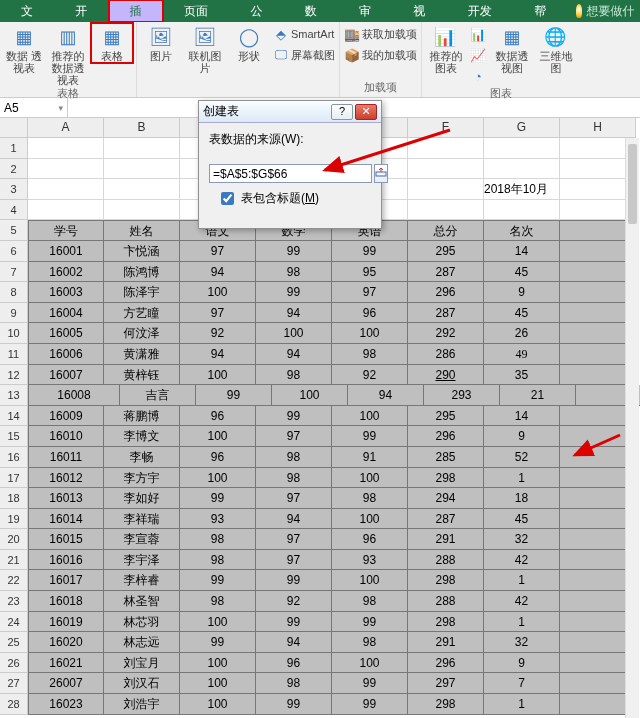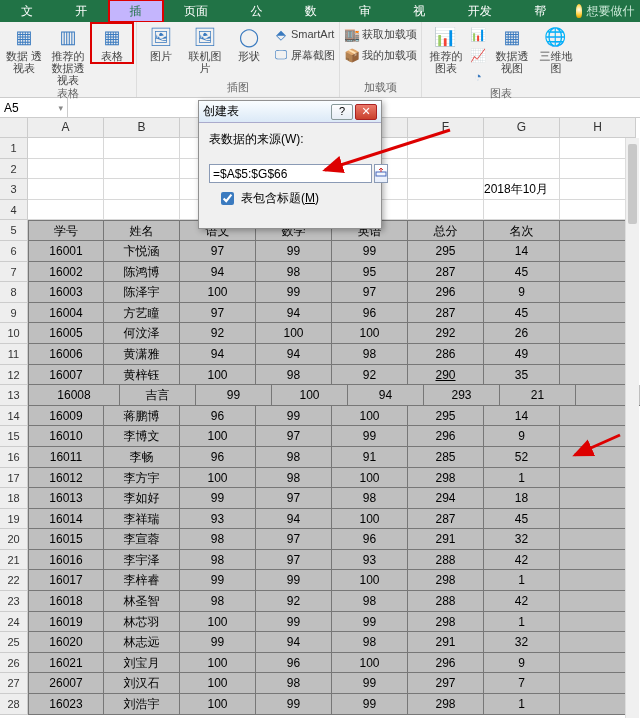--- a/index.html
+++ b/index.html
@@ -331,21 +331,20 @@
         <div class="rbtn small">
           <div class="ricon">⬘</div>
           <div class="rlabel">SmartArt</div>
         </div>
         <div class="rbtn small">
           <div class="ricon">🖵</div>
           <div class="rlabel">屏幕截图</div>
         </div>
       </div>
     </div>
-    <div class="glabel">插图</div>
   </div>
 
   <div class="rgroup">
     <div class="items">
       <div class="addin-list">
         <div class="rbtn small">
           <div class="ricon">🏬</div>
           <div class="rlabel">获取加载项</div>
         </div>
         <div class="rbtn small">
@@ -536,21 +535,21 @@
         <div class="cell" style="width: 76px;">26</div>
         <div class="cell" style="width: 76px;"></div>
       </div>
       <div class="crow data">
         <div class="cell" style="width: 76px;">16006</div>
         <div class="cell" style="width: 76px;">黄潇雅</div>
         <div class="cell" style="width: 76px;">94</div>
         <div class="cell" style="width: 76px;">94</div>
         <div class="cell" style="width: 76px;">98</div>
         <div class="cell" style="width: 76px;">286</div>
-        <div class="cell" style="width: 76px;">49</div>
+        <div class="cell" style="width: 76px; font-family: Liberation Serif, serif;">49</div>
         <div class="cell" style="width: 76px;"></div>
       </div>
       <div class="crow data">
         <div class="cell" style="width: 76px;">16007</div>
         <div class="cell" style="width: 76px;">黄梓钰</div>
         <div class="cell" style="width: 76px;">100</div>
         <div class="cell" style="width: 76px;">98</div>
         <div class="cell" style="width: 76px;">92</div>
         <div class="cell" style="width: 76px; text-decoration: underline;">290</div>
         <div class="cell" style="width: 76px;">35</div>

